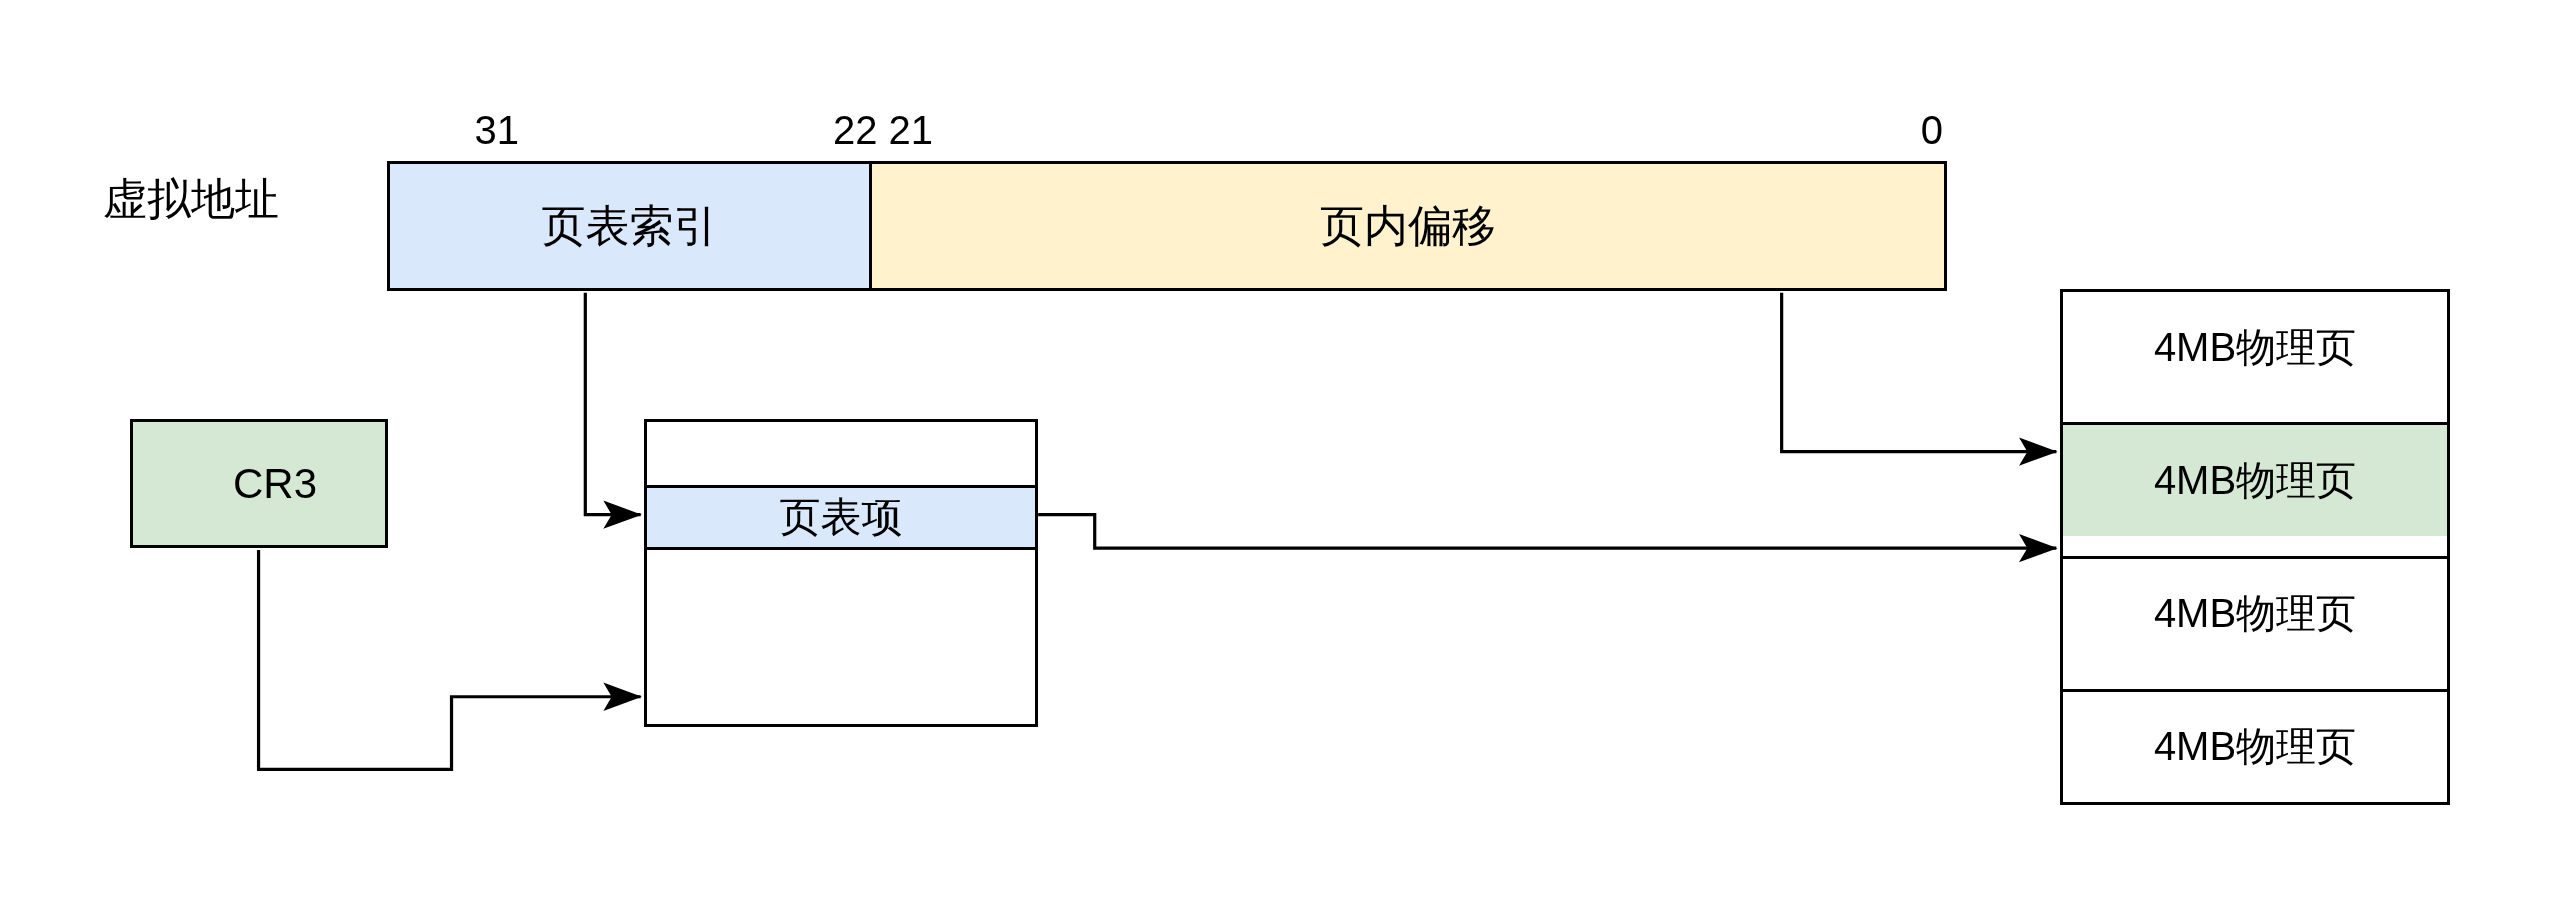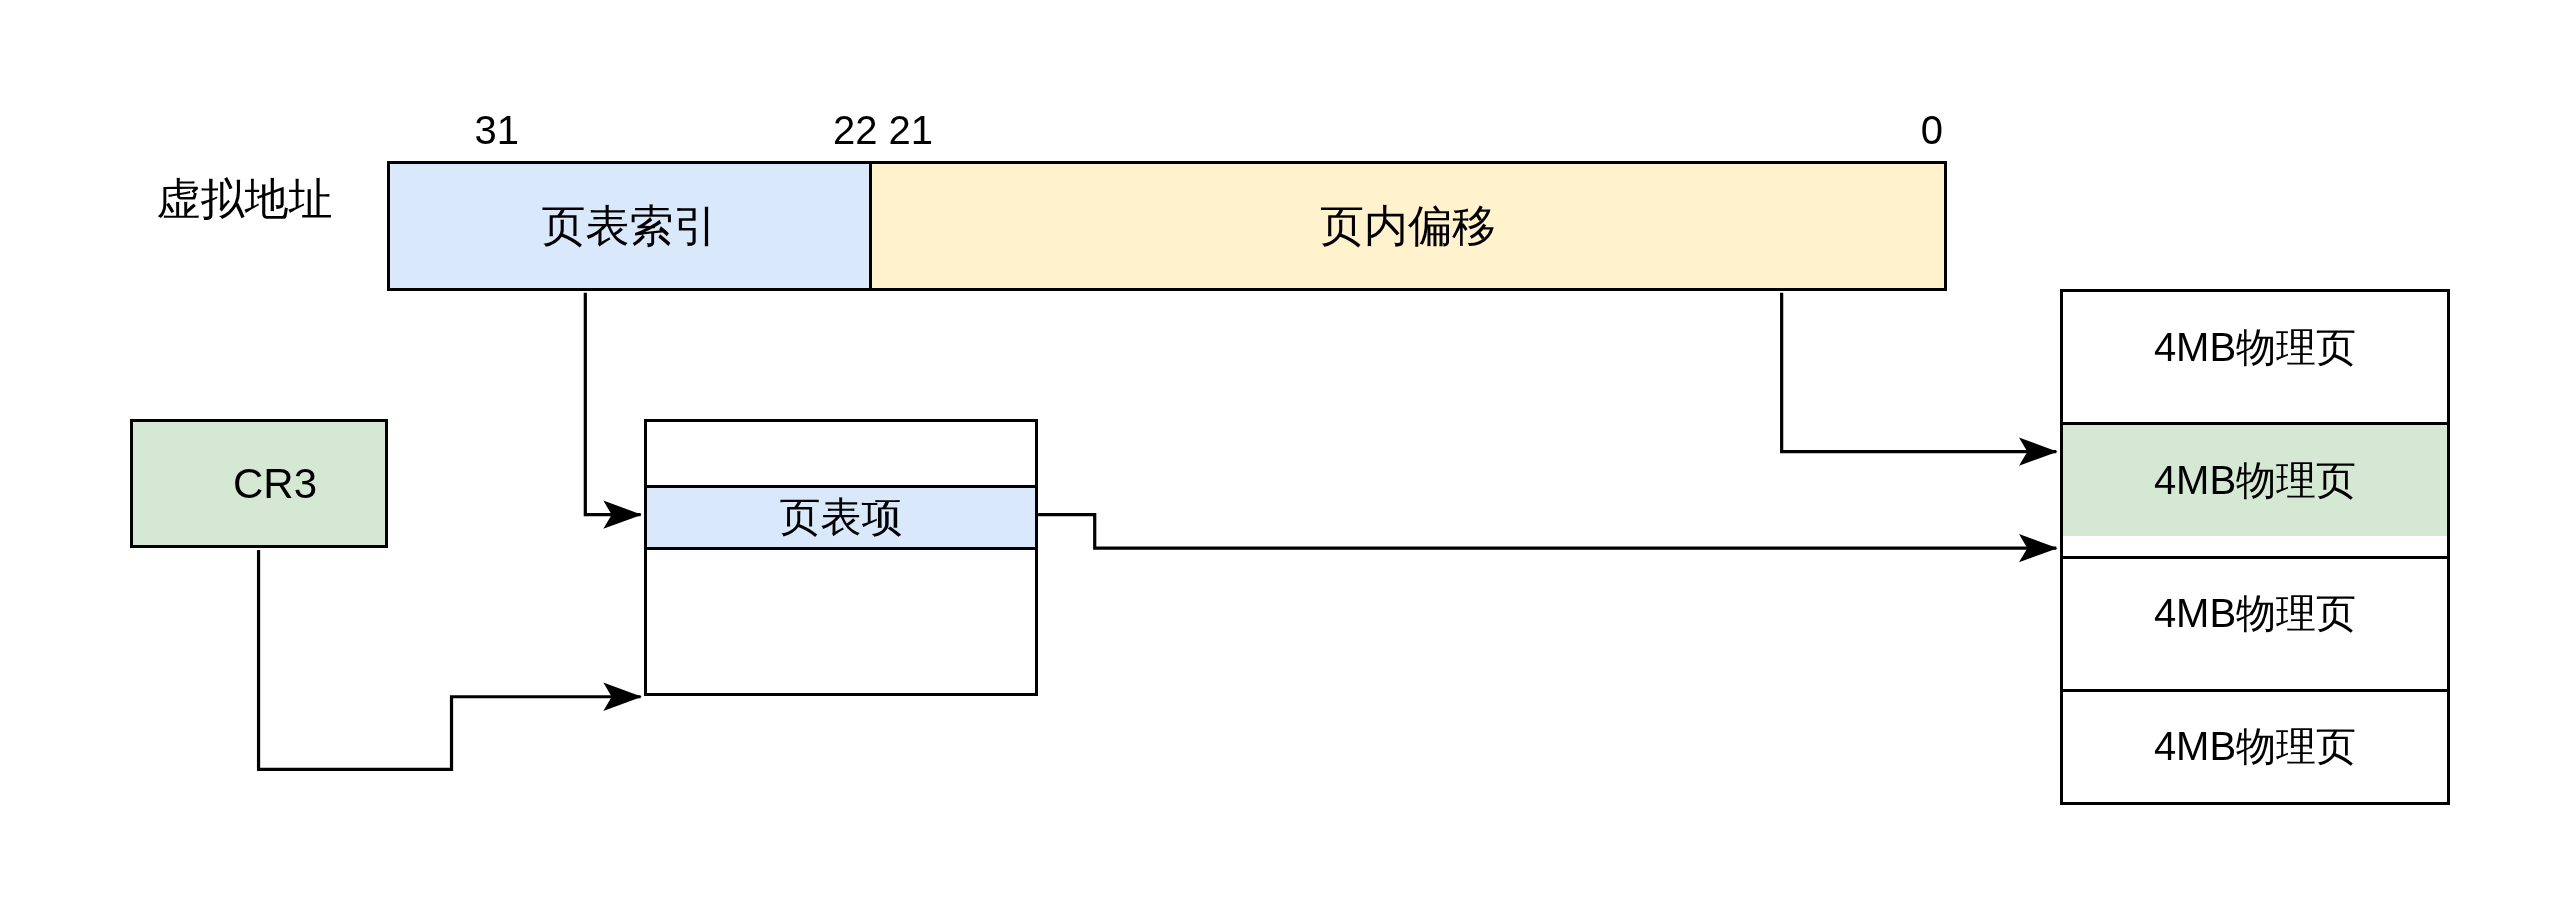--- a/index.html
+++ b/index.html
@@ -48,21 +48,20 @@
     box-sizing: border-box;
   }
   .va-field.index { width: 482px; border-right: 3.2px solid #000; }
   .va-field.offset { flex: 1; }
 
   .side-label {
     position: absolute;
     left: 103px;
     top: 175px;
     width: 283px;
-    text-align: center;
     font-size: 44px;
     line-height: 1.1;
   }
 
   
   .cr3-box {
     position: absolute;
     left: 130px;
     top: 419px;
     width: 258px;
@@ -74,21 +73,21 @@
     justify-content: center;
     font-size: 42px;
   }
 
   
   .page-table {
     position: absolute;
     left: 644px;
     top: 419px;
     width: 394px;
-    height: 277px;
+    height: 308px;
     border: 3.2px solid #000;
     box-sizing: border-box;
     display: flex;
     flex-direction: column;
   }
   .pt-row {
     box-sizing: border-box;
     display: flex;
     align-items: center;
     justify-content: center;

